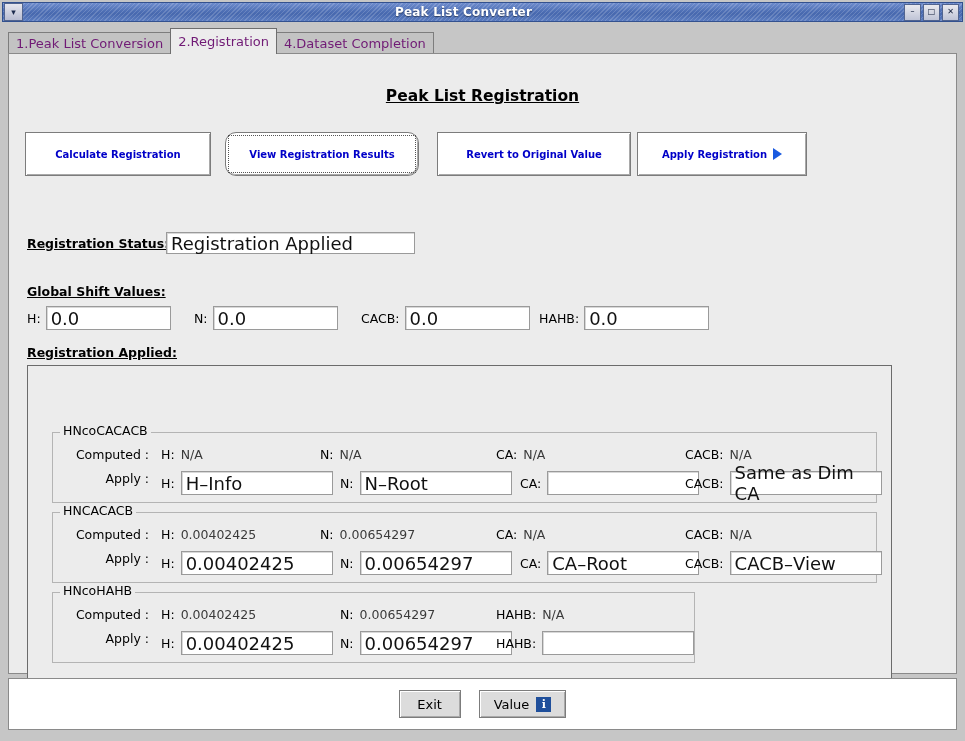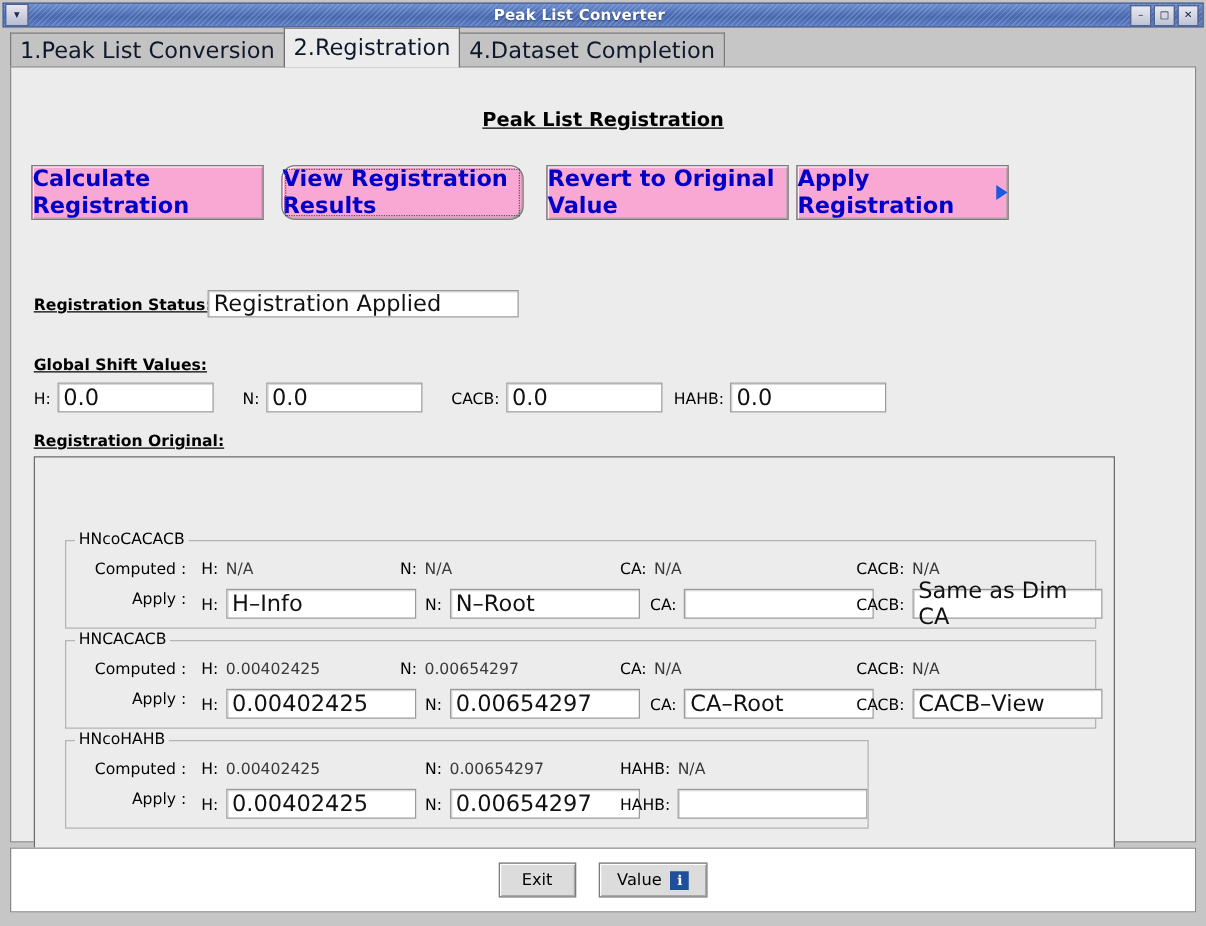--- a/index.html
+++ b/index.html
@@ -56,21 +56,21 @@
     font-size: 8px; color: #101c38; line-height: 1;
   }
 
   
   .tabstrip {
     position: absolute; left: 8px; top: 28px;
     width: 949px; height: 26px;
   }
   .tabs-row { position: absolute; left: 0; bottom: 0; display: flex; align-items: flex-end; }
   .tab {
-    font-size: 18px; color: #0f172a;
+    font-size: 13px; color: #701a75;
     padding: 4px 7px 3px 7px;
     border: 1px solid #7d7d7d;
     border-bottom: none;
     background: #c3c3c3;
     margin-right: -1px;
     line-height: 1.1;
     position: relative;
     margin-top: 15px;
   }
   .tab.selected {
@@ -100,24 +100,24 @@
     margin-top: 33px;
   }
 
   
   .action-row {
     position: absolute; left: 16px; top: 78px;
     width: 790px; height: 26px;
   }
   .btn {
     position: absolute; top: 0; height: 44px;
-    background: #f9a8d4;
+    background: #ffffff;
     border: 1px solid #7c7c7c;
     box-shadow: inset 1px 1px 0 #ffffff, inset -1px -1px 0 #a9a9a9;
-    color: #0000c8; font-size: 18px; font-weight: bold;
+    color: #0000c8; font-size: 10px; font-weight: bold;
     display: flex; align-items: center; justify-content: center;
     gap: 6px; box-sizing: border-box;
     font-family: "DejaVu Sans", sans-serif;
   }
   .btn.focused::after {
     content: ""; position: absolute;
     left: 2px; top: 2px; right: 2px; bottom: 2px;
     border: 1px dotted #555;
   }
   .btn-b1 { left: 0;    width: 186px; }
@@ -289,21 +289,21 @@
       <div class="gsv-item" style="left:334px;">
         <span class="plain-label">CACB:</span>
         <span class="field" style="width:125px;">0.0</span>
       </div>
       <div class="gsv-item" style="left:512px;">
         <span class="plain-label">HAHB:</span>
         <span class="field" style="width:125px;">0.0</span>
       </div>
     </div>
 
-    <div class="ul-label rr-label">Registration Original:</div>
+    <div class="ul-label rr-label">Registration Applied:</div>
 
     <div class="results-panel">
 
       <div class="group grp1">
         <div class="group-title">HNcoCACACB</div>
 
         <div class="row-computed">
           <div class="rowlab">Computed :</div>
           <div class="cell" style="left:108px;">
             <span class="cap">H:</span>

